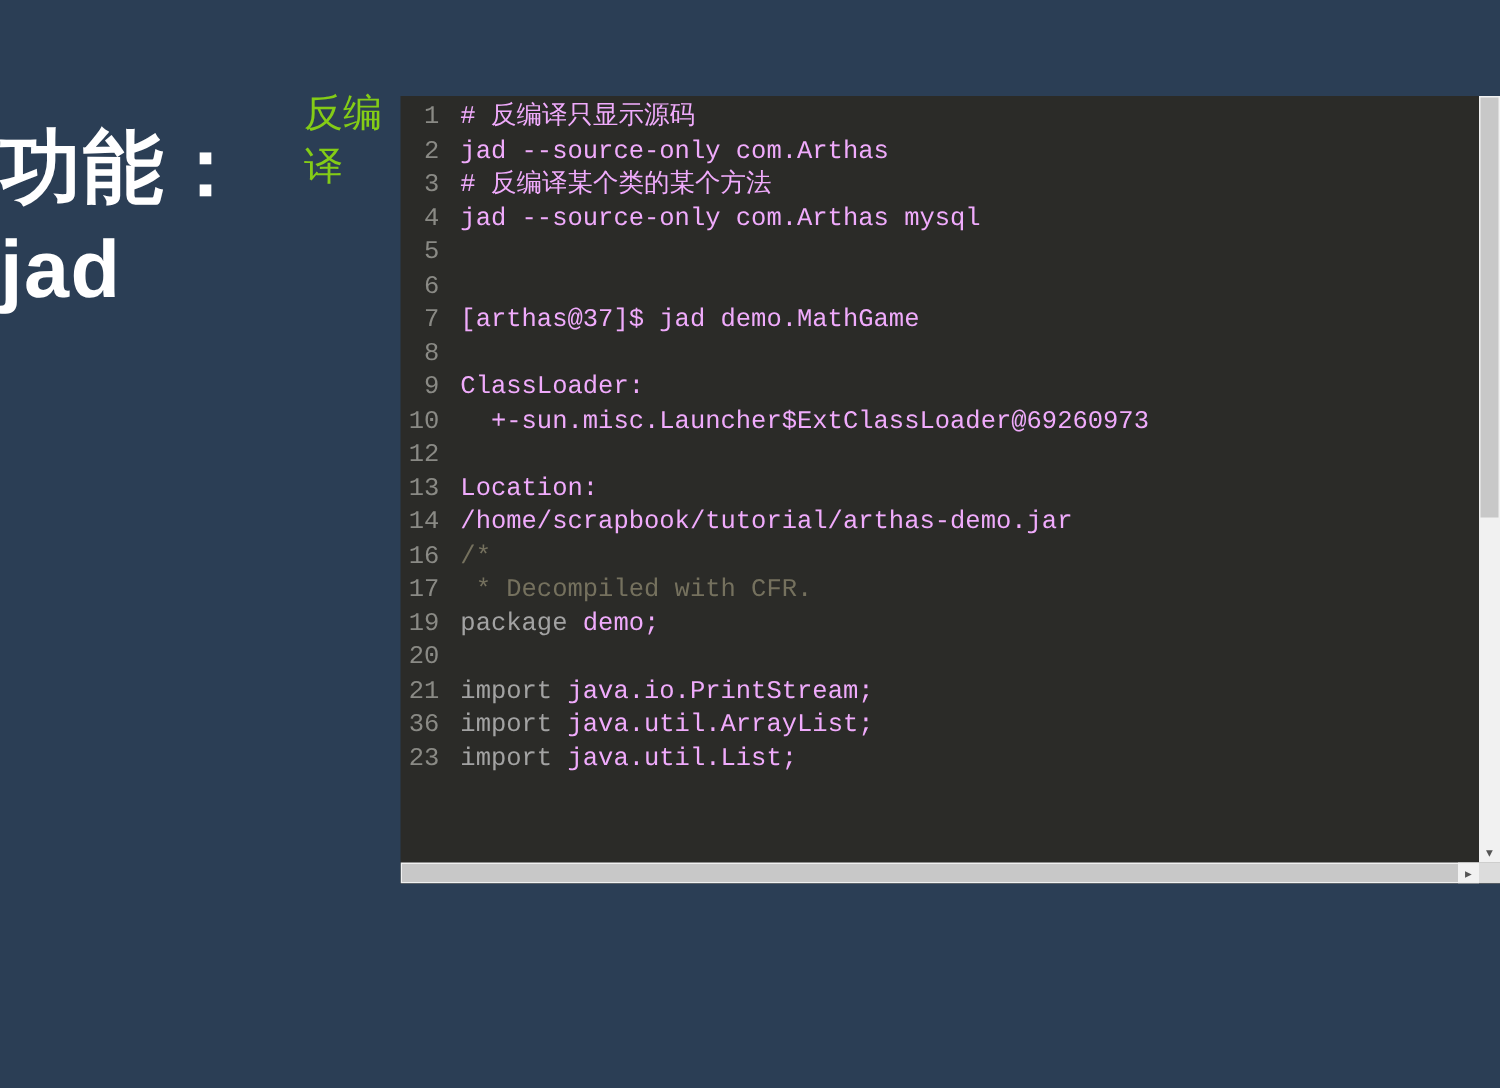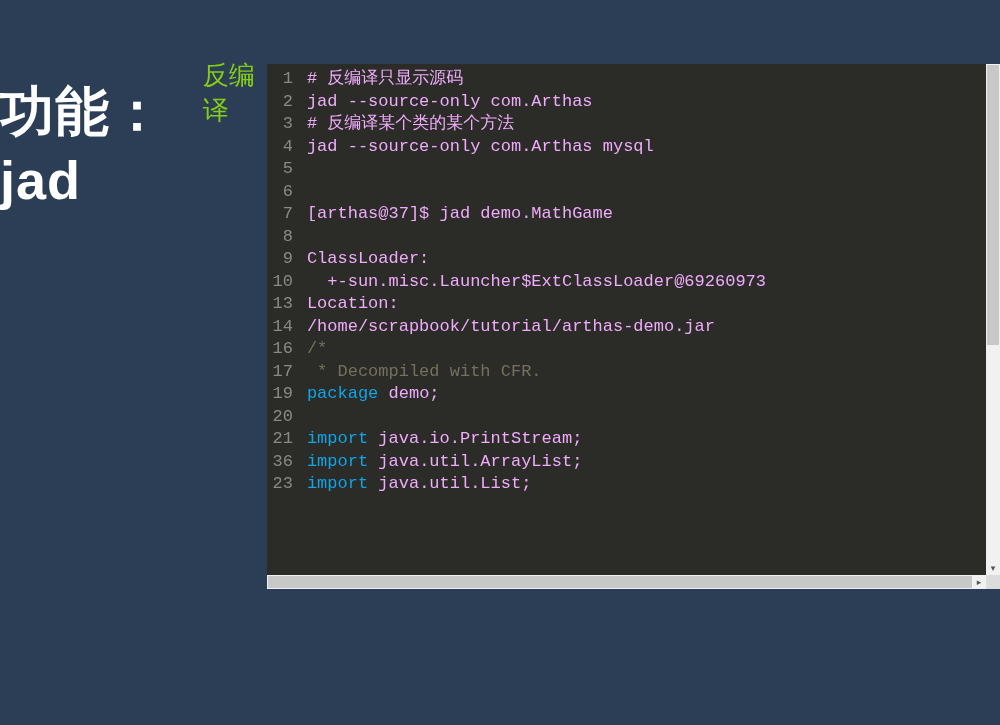--- a/index.html
+++ b/index.html
@@ -61,21 +61,21 @@
     color: #8a8a85;
     padding-right: 14px;
     flex-shrink: 0;
     user-select: none;
   }
   .code {
     color: #d9d6c7;
     flex: 1;
   }
   .cm { color: #75715e; }   
-  .kw { color: #0ea5e9; }   
+  .kw { color: #a3a3a3; }   
   .pl { color: #f0abfc; }   
   .vscroll {
     position: absolute;
     right: 0;
     top: 0;
     width: 14px;
     height: calc(100% - 14px);
     background: #f1f1f1;
   }
   .vscroll-thumb {
@@ -138,20 +138,21 @@
           <div class="line"><span class="gutter">1</span><span class="code"><span class="pl"># 反编译只显示源码</span></span></div>
           <div class="line"><span class="gutter">2</span><span class="code"><span class="pl">jad --source-only com.Arthas</span></span></div>
           <div class="line"><span class="gutter">3</span><span class="code"><span class="pl"># 反编译某个类的某个方法</span></span></div>
           <div class="line"><span class="gutter">4</span><span class="code"><span class="pl">jad --source-only com.Arthas mysql</span></span></div>
           <div class="line"><span class="gutter">5</span><span class="code"><span class="pl"></span></span></div>
           <div class="line"><span class="gutter">6</span><span class="code"><span class="pl"></span></span></div>
           <div class="line"><span class="gutter">7</span><span class="code"><span class="pl">[arthas@37]$ jad demo.MathGame</span></span></div>
           <div class="line"><span class="gutter">8</span><span class="code"><span class="pl"></span></span></div>
           <div class="line"><span class="gutter">9</span><span class="code"><span class="pl">ClassLoader:</span></span></div>
           <div class="line"><span class="gutter">10</span><span class="code"><span class="pl">  +-sun.misc.Launcher$ExtClassLoader@69260973</span></span></div>
+          <div class="line"><span class="gutter">12</span><span class="code"><span class="pl"></span></span></div>
           <div class="line"><span class="gutter">13</span><span class="code"><span class="pl">Location:</span></span></div>
           <div class="line"><span class="gutter">14</span><span class="code"><span class="pl">/home/scrapbook/tutorial/arthas-demo.jar</span></span></div>
           <div class="line"><span class="gutter">16</span><span class="code"><span class="cm">/*</span></span></div>
           <div class="line"><span class="gutter">17</span><span class="code"><span class="cm"> * Decompiled with CFR.</span></span></div>
           <div class="line"><span class="gutter">19</span><span class="code"><span class="kw">package</span><span class="pl"> demo;</span></span></div>
           <div class="line"><span class="gutter">20</span><span class="code"><span class="pl"></span></span></div>
           <div class="line"><span class="gutter">21</span><span class="code"><span class="kw">import</span><span class="pl"> java.io.PrintStream;</span></span></div>
           <div class="line"><span class="gutter">36</span><span class="code"><span class="kw">import</span><span class="pl"> java.util.ArrayList;</span></span></div>
           <div class="line"><span class="gutter">23</span><span class="code"><span class="kw">import</span><span class="pl"> java.util.List;</span></span></div>
         </div>

